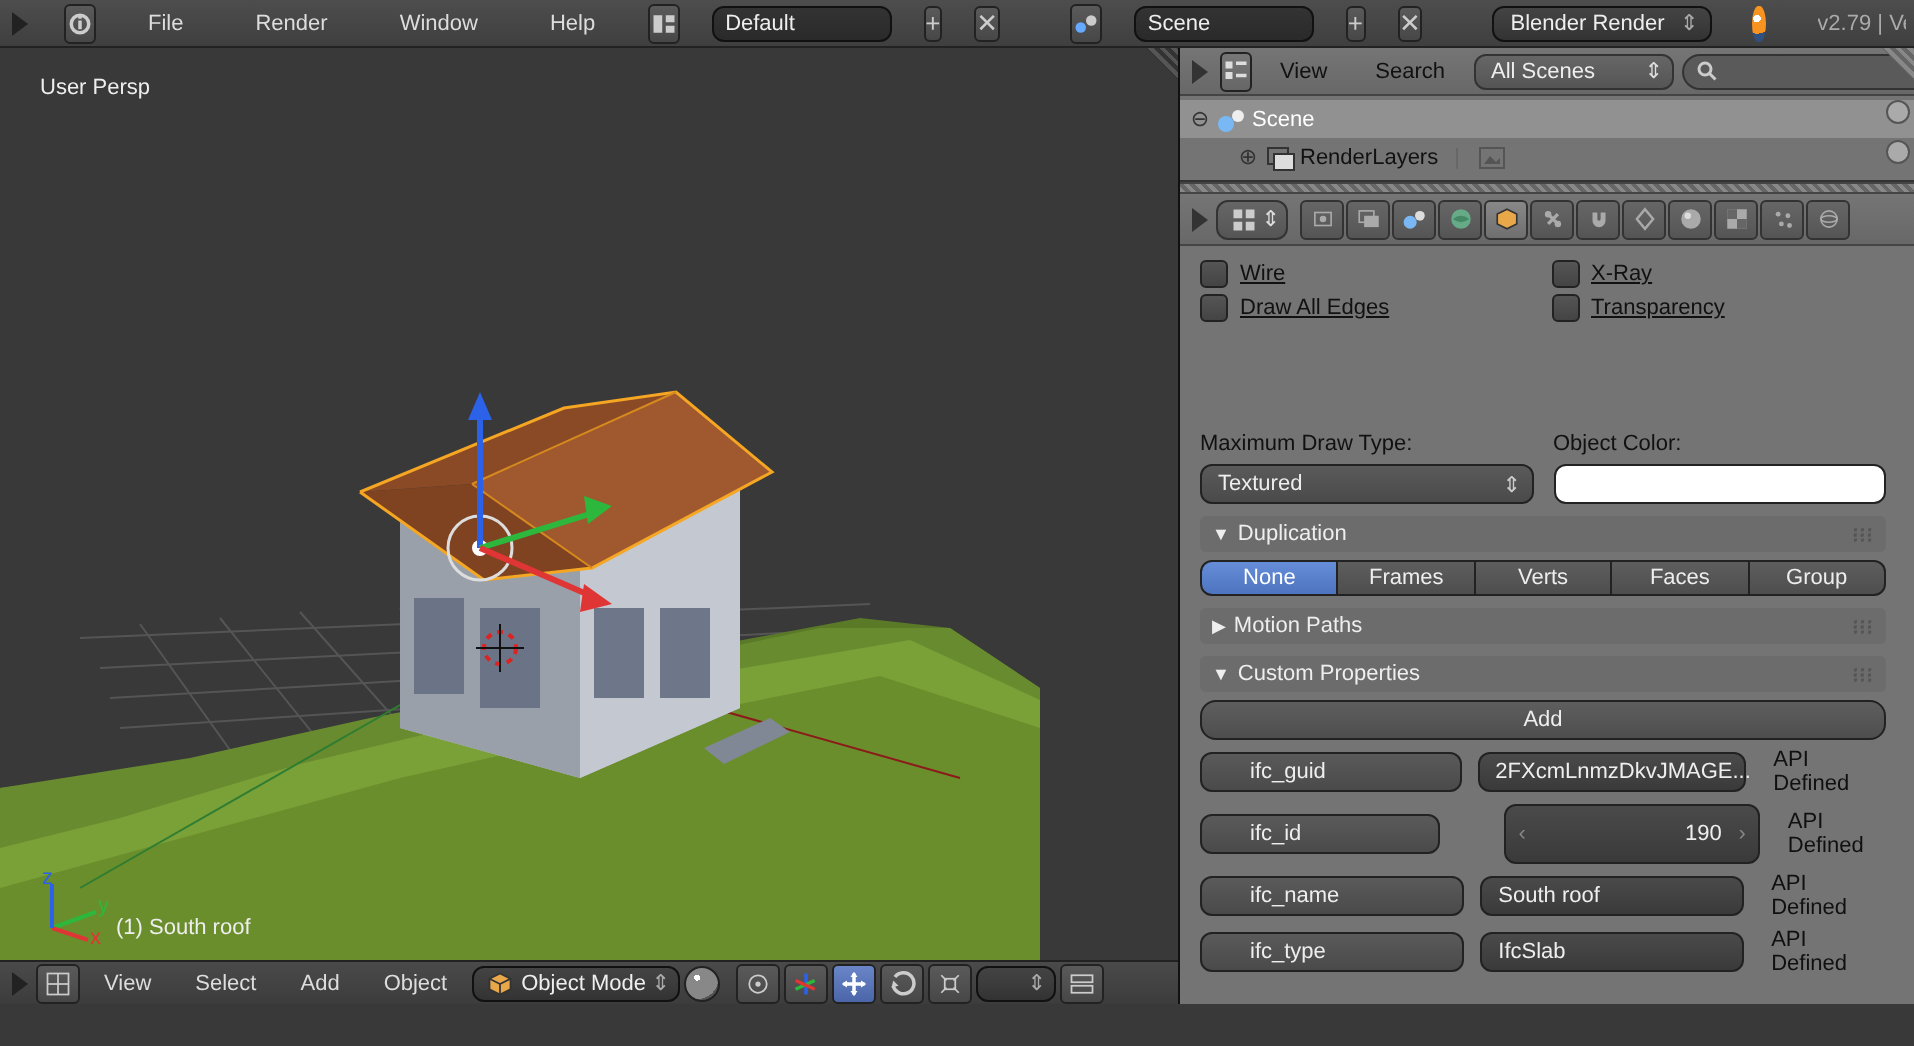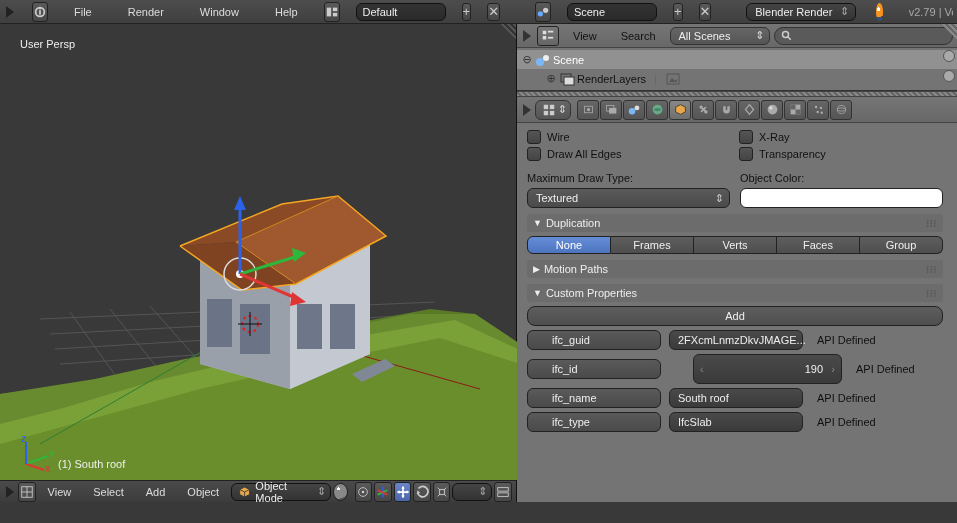--- a/index.html
+++ b/index.html
@@ -14,21 +14,21 @@
 .field { background:linear-gradient(#333,#2a2a2a); border:1px solid #111; border-radius:6px; height:18px; display:flex; align-items:center; padding:0 6px; color:#eee; }
 .field.lt { min-width:90px;}
 .small-btn { width:18px;height:18px;background:linear-gradient(#5a5a5a,#474747);border:1px solid #222;border-radius:3px;display:flex;align-items:center;justify-content:center;cursor:pointer;font-size:13px;color:#ccc;line-height:1;}
 .engine-sel { background:linear-gradient(#444,#333); border:1px solid #111; border-radius:6px; height:18px; padding:0 20px 0 8px; color:#eee; display:flex; align-items:center; position:relative; min-width:110px;}
 .engine-sel::after { content:"⇕"; position:absolute; right:6px; color:#aaa;}
 .stats { color:#aaa; margin-left:6px; white-space:nowrap; overflow:hidden;}
 .blender-icon { width:18px;height:18px; border-radius:50%; background:radial-gradient(circle at 35% 35%, #fff 0 15%, #f7931e 15% 60%, #305080 60% 100%); margin:0 4px;}
 
 
 .main { display:flex; height:478px; }
-.viewport { width:517px; position:relative; background:#393939; border-right:1px solid #111; }
+.viewport { width:590px; position:relative; background:#393939; border-right:1px solid #111; }
 .viewport .corner { position:absolute; width:16px;height:16px; background:repeating-linear-gradient(45deg,#555 0 2px,#333 2px 4px);}
 .viewport .corner.tr { top:0; right:0; clip-path:polygon(100% 0,0 0,100% 100%);}
 .viewport .corner.bl { bottom:22px; left:0; clip-path:polygon(0 0,0 100%,100% 100%);}
 .user-persp { position:absolute; top:14px; left:20px; color:#eee; }
 .obj-label { position:absolute; bottom:32px; left:58px; color:#eee; }
 .mini-axes { position:absolute; bottom:30px; left:18px; width:36px;height:36px; }
 
 
 .vp-header { position:absolute; bottom:0; left:0; right:0; height:22px; background:linear-gradient(#4a4a4a,#3c3c3c); border-top:1px solid #222; display:flex; align-items:center; padding:0 4px; gap:2px; }
 .vp-header .tri { width:0;height:0;border-left:8px solid #222;border-top:6px solid transparent;border-bottom:6px solid transparent; margin:0 2px;cursor:pointer;}
@@ -66,27 +66,27 @@
 .tab.active { background:linear-gradient(#888,#6f6f6f); }
 .tab svg{width:13px;height:13px;}
 
 .prop-body { flex:1; background:#747474; overflow-y:auto; padding:4px 14px 4px 10px; position:relative;}
 .prop-body::-webkit-scrollbar{width:14px;}
 .prop-body::-webkit-scrollbar-track{background:#5a5a5a;}
 .prop-body::-webkit-scrollbar-thumb{background:#8a8a8a;border-radius:6px;border:2px solid #5a5a5a;}
 .chk-row { display:flex; gap:8px; margin:3px 0; align-items:center;}
 .chk-row .col { flex:1; display:flex; align-items:center; gap:6px;}
 .chk { width:14px;height:14px;border-radius:3px;background:linear-gradient(#555,#444);border:1px solid #222;cursor:pointer;}
-.chk-lbl { color:#111; }
+.chk-lbl { color:#111;text-decoration:underline; }
 .section-lbl { color:#111; margin:8px 0 4px 0;}
 .dd { background:linear-gradient(#5a5a5a,#4a4a4a);border:1px solid #222;border-radius:6px;height:20px;padding:0 32px 0 8px;display:flex;align-items:center;color:#eee;position:relative;flex:1;}
 .dd::after{content:"⇕";position:absolute;right:5px;color:#ccc;}
 .color-field { flex:1; height:20px; background:#fff; border:1px solid #222; border-radius:6px;}
 .two-col { display:flex; gap:10px; }
-.two-col > div{flex:1;}
+.two-col > div{flex:1;margin-top:44px;}
 .panel-hdr { background:#6c6c6c; border-radius:3px; padding:3px 6px; margin:6px 0 2px 0; display:flex; align-items:center; gap:4px; color:#eee; cursor:pointer; position:relative;}
 .panel-hdr .arr { font-size:9px;}
 .panel-hdr .grip { position:absolute; right:6px; color:#555; letter-spacing:1px;}
 .btn-row { display:flex; gap:0; margin:4px 0;}
 .seg-btn { flex:1; height:18px; background:linear-gradient(#5e5e5e,#4e4e4e); border:1px solid #222; display:flex;align-items:center;justify-content:center;color:#eee;cursor:pointer;}
 .seg-btn:first-child{border-radius:6px 0 0 6px;}
 .seg-btn:last-child{border-radius:0 6px 6px 0;}
 .seg-btn + .seg-btn{border-left:none;}
 .seg-btn.active{background:linear-gradient(#668dd8,#4e74c0);color:#fff;}
 .full-btn { height:20px;background:linear-gradient(#5e5e5e,#4e4e4e);border:1px solid #222;border-radius:8px;display:flex;align-items:center;justify-content:center;color:#eee;cursor:pointer;margin:4px 0;}

